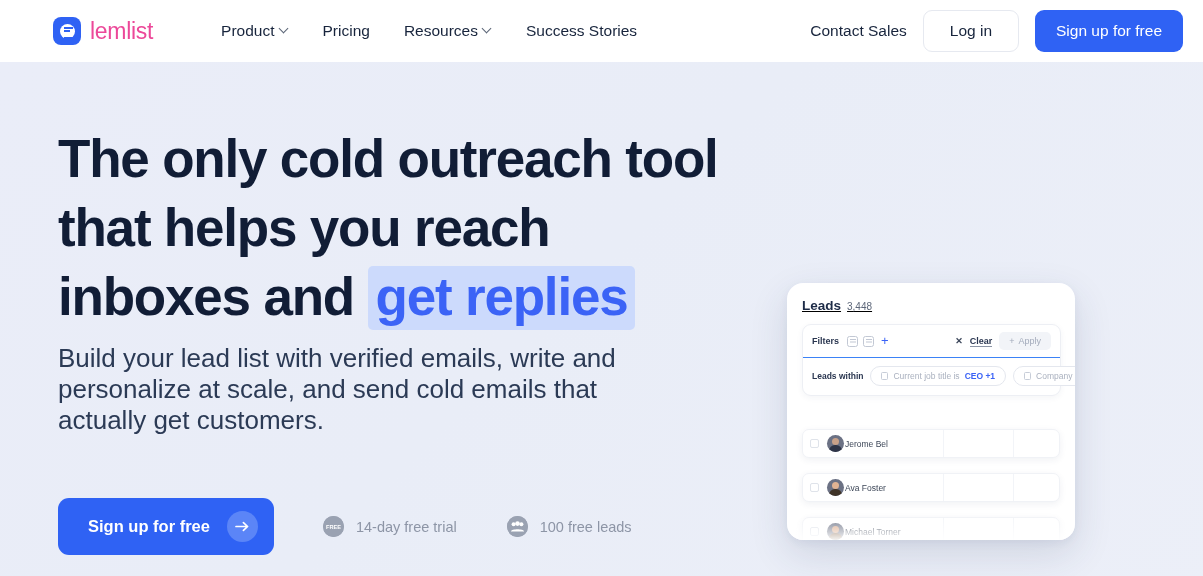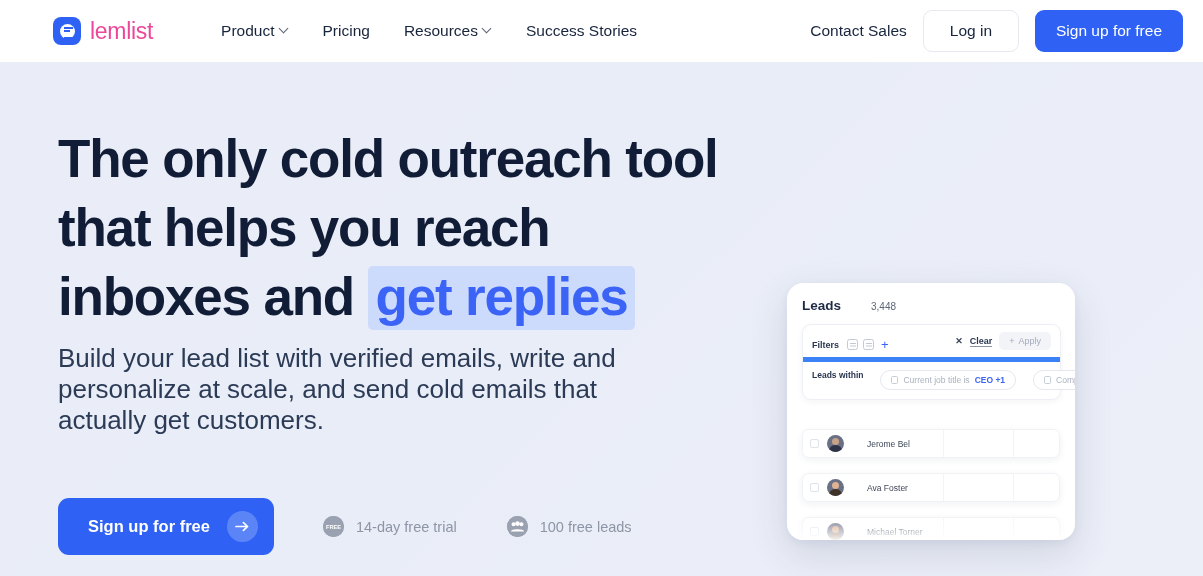--- a/index.html
+++ b/index.html
@@ -277,45 +277,45 @@
     border-radius: 16px;
     box-shadow: 0 14px 38px rgba(40,55,95,0.14), 0 3px 10px rgba(40,55,95,0.06);
     overflow: hidden;
     padding: 15px 14px 0 15px;
   }
 
   .card-title-row {
     display: flex;
     align-items: baseline;
     gap: 6px;
+    text-decoration: underline;
   }
   .card-title {
     font-size: 13.5px;
     font-weight: 700;
     color: #1d2b47;
   }
   .card-count {
     font-size: 10px;
     color: #5d6779;
-    margin-left: 24px;
   }
 
   .filter-panel {
     margin-top: 11px;
     border: 1px solid #edeff4;
     border-radius: 9px;
     background: #fff;
     box-shadow: 0 2px 6px rgba(40,55,95,0.05);
   }
 
   .filter-top {
     display: flex;
-    align-items: flex-end;
+    align-items: center;
     padding: 7px 9px;
-    border-bottom: 5px solid #3b82f6;
+    border-bottom: 1px solid #3b82f6;
   }
 
   .filters-label {
     font-size: 9px;
     font-weight: 700;
     color: #2a3650;
     margin-right: 8px;
   }
 
   .mini-icon {
@@ -369,23 +369,23 @@
     font-size: 9px;
     color: #a3abbb;
     display: flex;
     align-items: center;
     gap: 4px;
     cursor: pointer;
   }
 
   .filter-bottom {
     display: flex;
-    align-items: flex-start;
+    align-items: center;
     padding: 8px 9px 9px 9px;
-    gap: 17px;
+    gap: 7px;
   }
 
   .lw-label {
     font-size: 8.5px;
     font-weight: 700;
     color: #2a3650;
     white-space: nowrap;
   }
 
   .chip {
@@ -471,21 +471,21 @@
     background: #2e3447;
   }
   .av2::before { background: #e0b393; }
   .av2::after { background: #3f3327; }
   .av3::before { background: #d9a583; }
   .av3::after { background: #7c5c3e; }
 
   .lead-name {
     font-size: 8.5px;
     color: #3d4758;
-    margin-left: 23px;
+    margin-left: 1px;
     white-space: nowrap;
     text-align: right;
   }
 
   .fade-bottom {
     position: absolute;
     left: 0; right: 0; bottom: 0;
     height: 26px;
     background: linear-gradient(to bottom, rgba(255,255,255,0), rgba(255,255,255,0.92));
     pointer-events: none;

